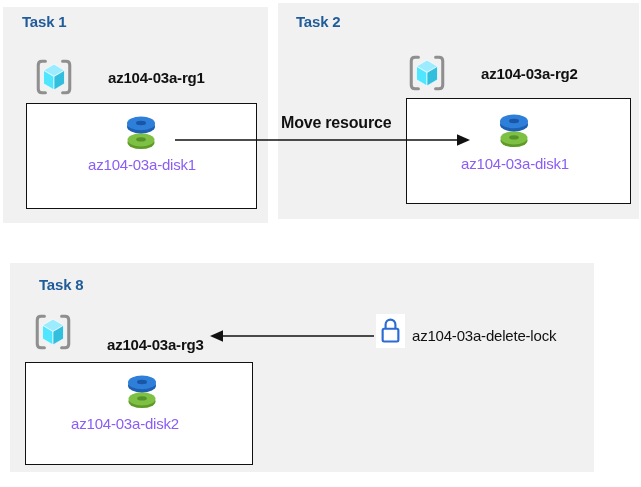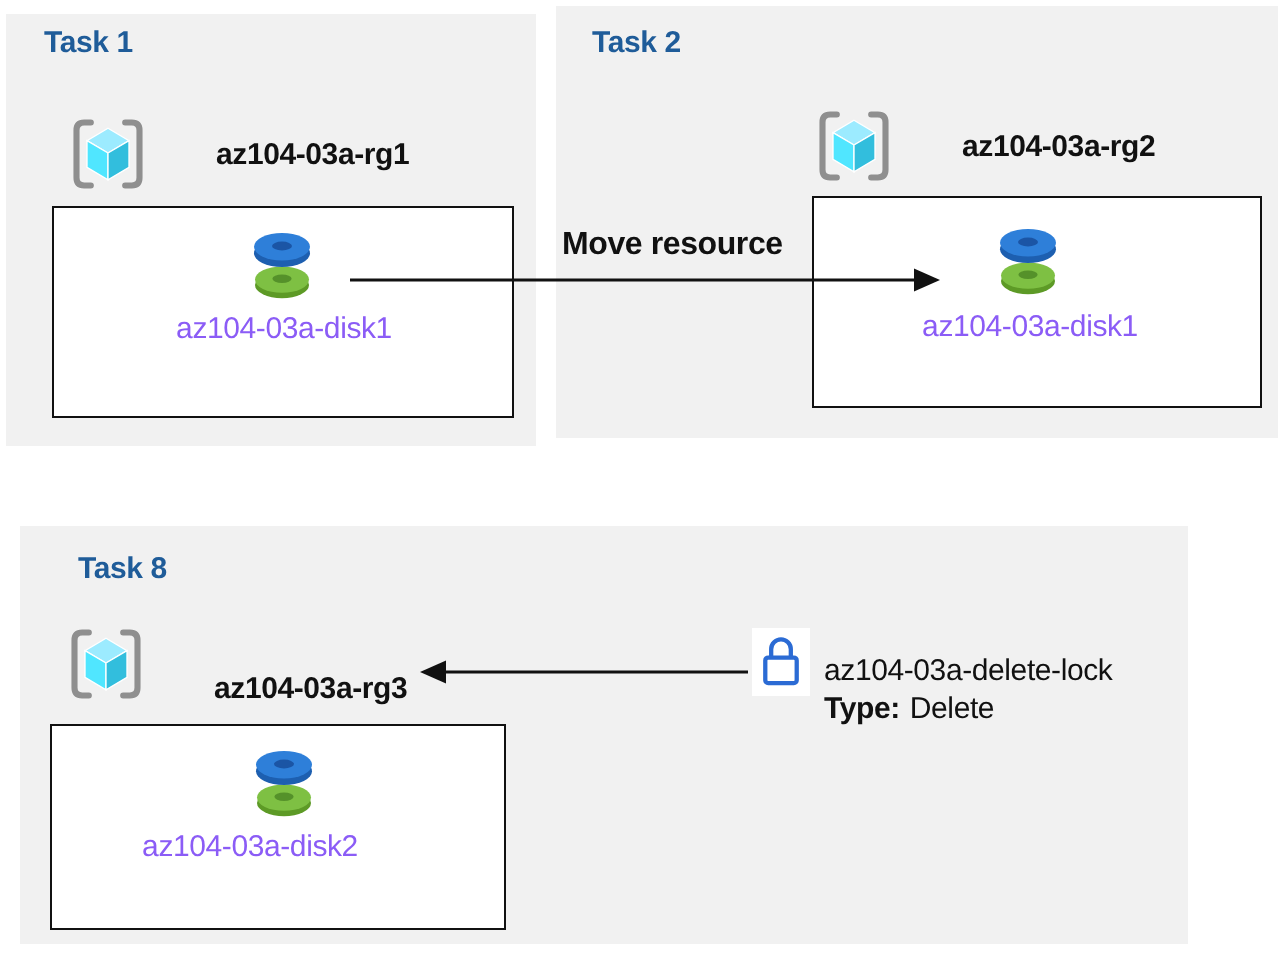--- a/index.html
+++ b/index.html
@@ -170,23 +170,20 @@
       <use href="#disk-icon-def"></use>
     </svg>
   <div class="disk-label" style="left:125px; top:415px;">az104-03a-disk2</div>
 
   <div class="lock-wrap" style="left:376px; top:314px;">
     <svg viewBox="0 0 28 32">
         <use href="#lock-icon-def"></use>
       </svg>
   </div>
   <div class="lock-name" style="left:412px; top:327px;">az104-03a-delete-lock</div>
-  <div class="lock-type" style="left:412px; top:346px;">
-    <span class="t-label">Type:</span><span class="t-value">Delete</span>
-  </div>
 
   <svg id="arrow-overlay" viewBox="0 0 641 487">
     <g>
       <line x1="175" y1="140" x2="459" y2="140" stroke="#111111" stroke-width="1.6"></line>
       <polygon points="470,140 457,134.2 457,145.8" fill="#111111"></polygon>
     </g>
     <g>
       <line x1="374" y1="336" x2="221" y2="336" stroke="#111111" stroke-width="1.6"></line>
       <polygon points="210,336 223,330.2 223,341.8" fill="#111111"></polygon>
     </g>

